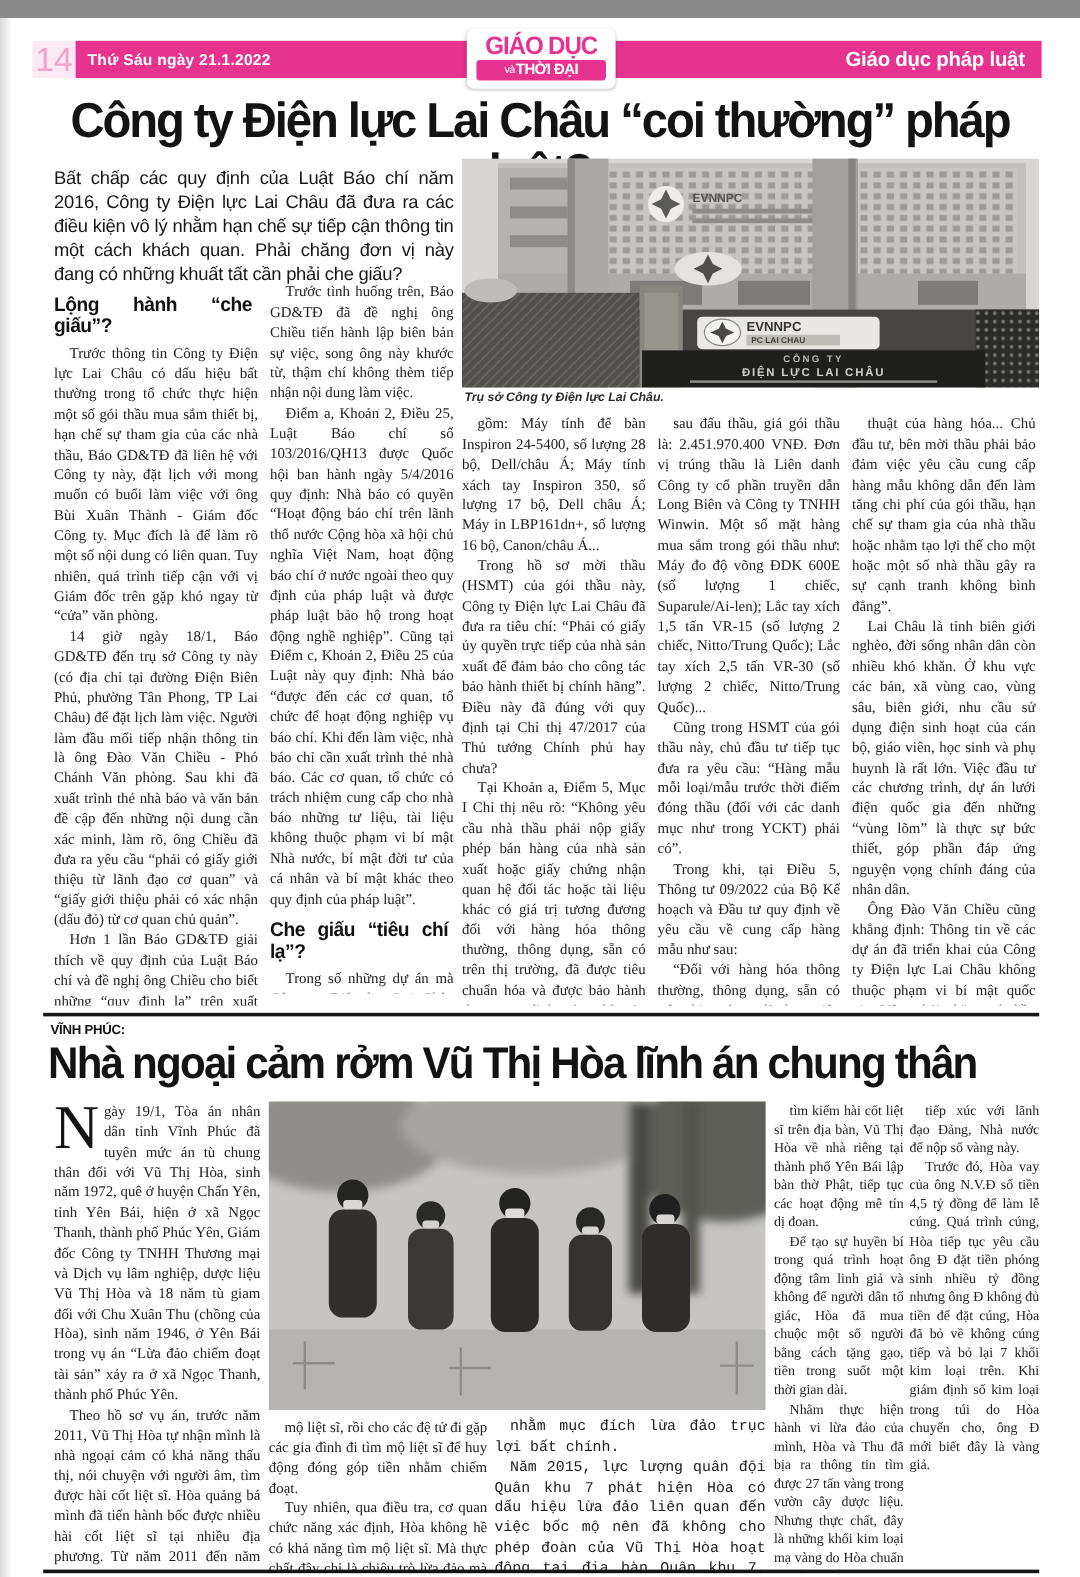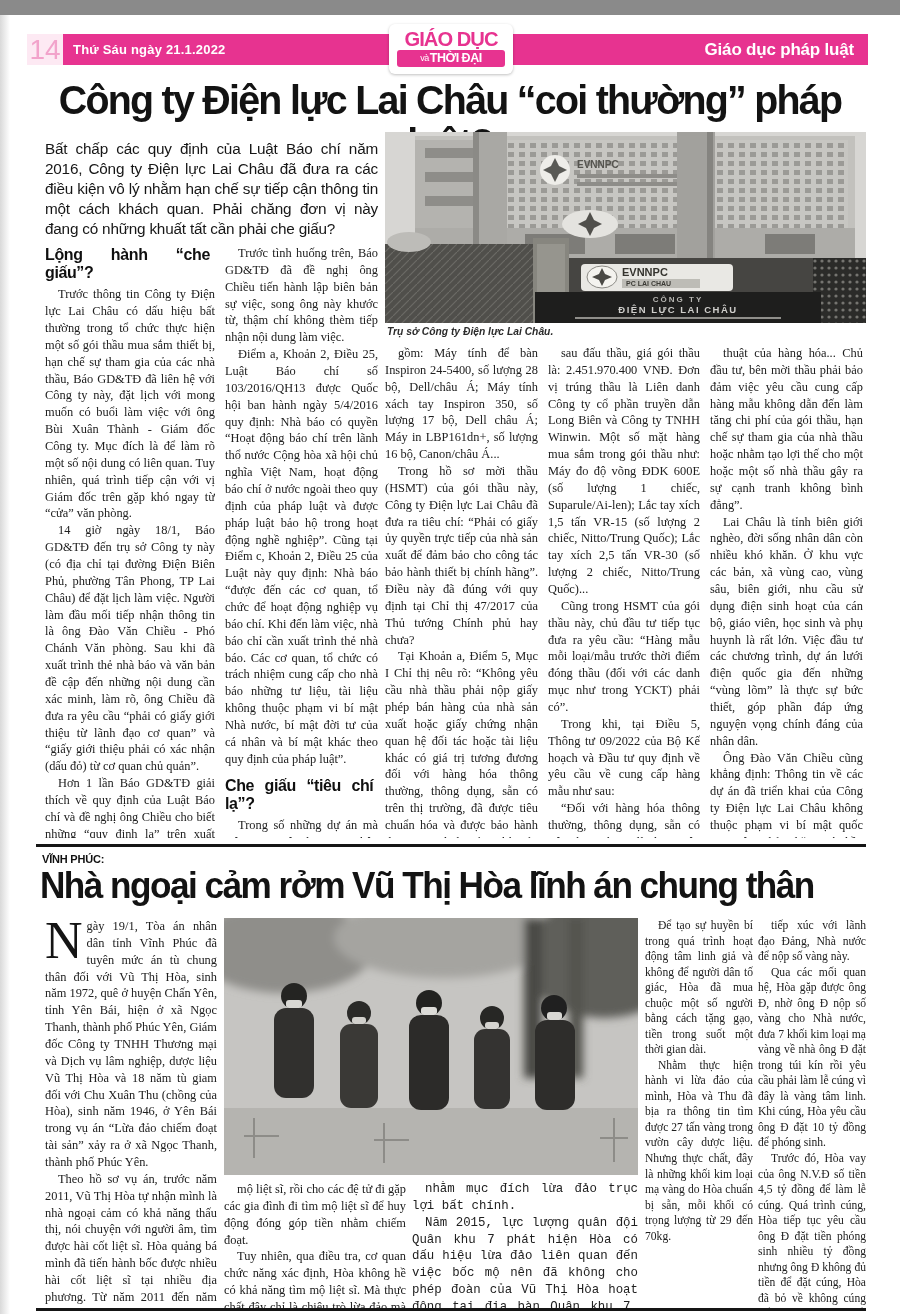--- a/index.html
+++ b/index.html
@@ -181,21 +181,21 @@
 
   <div class="col" style="left:45px; top:230px; width:170px; height:593px;">
     <h3 class="subhead">Lộng hành “che giấu”?</h3>
     <div>
         <p class="para">Trước thông tin Công ty Điện lực Lai Châu có dấu hiệu bất thường trong tổ chức thực hiện một số gói thầu mua sắm thiết bị, hạn chế sự tham gia của các nhà thầu, Báo GD&amp;TĐ đã liên hệ với Công ty này, đặt lịch với mong muốn có buổi làm việc với ông Bùi Xuân Thành - Giám đốc Công ty. Mục đích là để làm rõ một số nội dung có liên quan. Tuy nhiên, quá trình tiếp cận với vị Giám đốc trên gặp khó ngay từ “cửa” văn phòng.</p>
         <p class="para">14 giờ ngày 18/1, Báo GD&amp;TĐ đến trụ sở Công ty này (có địa chỉ tại đường Điện Biên Phủ, phường Tân Phong, TP Lai Châu) để đặt lịch làm việc. Người làm đầu mối tiếp nhận thông tin là ông Đào Văn Chiều - Phó Chánh Văn phòng. Sau khi đã xuất trình thẻ nhà báo và văn bản đề cập đến những nội dung cần xác minh, làm rõ, ông Chiều đã đưa ra yêu cầu “phải có giấy giới thiệu từ lãnh đạo cơ quan” và “giấy giới thiệu phải có xác nhận (dấu đỏ) từ cơ quan chủ quản”.</p>
         <p class="para">Hơn 1 lần Báo GD&amp;TĐ giải thích về quy định của Luật Báo chí và đề nghị ông Chiều cho biết những “quy định lạ” trên xuất phát từ đâu? Công ty Điện lực Lai Châu căn cứ vào điều gì để đưa ra những quy định “trên Luật” như vậy(?), thì ông này ú ớ: “Đó là quy định của tỉnh”. Khi Báo GD&amp;TĐ đề nghị ông Chiều cho biết đó là quy định nào(?), thuộc văn bản hành chính nào(?) thì ông Chiều không thể chứng minh được. Vị này cũng không đưa ra được văn bản như đã từng nói.</p>
       </div>
   </div>
 
-  <div class="col" style="left:225px; top:230px; width:153px; height:593px;">
+  <div class="col" style="left:225px; top:220px; width:153px; height:593px;">
     <div>
         <p class="para">Trước tình huống trên, Báo GD&amp;TĐ đã đề nghị ông Chiều tiến hành lập biên bản sự việc, song ông này khước từ, thậm chí không thèm tiếp nhận nội dung làm việc.</p>
         <p class="para">Điểm a, Khoản 2, Điều 25, Luật Báo chí số 103/2016/QH13 được Quốc hội ban hành ngày 5/4/2016 quy định: Nhà báo có quyền “Hoạt động báo chí trên lãnh thổ nước Cộng hòa xã hội chủ nghĩa Việt Nam, hoạt động báo chí ở nước ngoài theo quy định của pháp luật và được pháp luật bảo hộ trong hoạt động nghề nghiệp”. Cũng tại Điểm c, Khoản 2, Điều 25 của Luật này quy định: Nhà báo “được đến các cơ quan, tổ chức để hoạt động nghiệp vụ báo chí. Khi đến làm việc, nhà báo chỉ cần xuất trình thẻ nhà báo. Các cơ quan, tổ chức có trách nhiệm cung cấp cho nhà báo những tư liệu, tài liệu không thuộc phạm vi bí mật Nhà nước, bí mật đời tư của cá nhân và bí mật khác theo quy định của pháp luật”.</p>
       </div>
     <h3 class="subhead subhead2">Che giấu “tiêu chí lạ”?</h3>
     <div>
         <p class="para">Trong số những dự án mà Công ty Điện lực Lai Châu thực hiện thời gian gần đây có một số dấu hiệu bất thường, đang rất cần được làm rõ.</p>
       </div>
   </div>
 
@@ -286,29 +286,29 @@
         <line x1="160" y1="205" x2="160" y2="245"></line>
           <line x1="150" y1="222" x2="185" y2="222"></line>
         <line x1="390" y1="200" x2="390" y2="244"></line>
           <line x1="376" y1="220" x2="404" y2="220"></line>
       </g>
     </svg>
   </div>
 
   <div class="col narrow" style="left:645px; top:903px; width:108px; height:392px;">
     <div>
+        <p class="para">tìm kiếm hài cốt liệt sĩ trên địa bàn, Vũ Thị Hòa về nhà riêng tại thành phố Yên Bái lập bàn thờ Phật, tiếp tục các hoạt động mê tín dị đoan.</p>
         <p class="para">Để tạo sự huyền bí trong quá trình hoạt động tâm linh giả và không để người dân tố giác, Hòa đã mua chuộc một số người bằng cách tặng gạo, tiền trong suốt một thời gian dài.</p>
         <p class="para">Nhằm thực hiện hành vi lừa đảo của mình, Hòa và Thu đã bịa ra thông tin tìm được 27 tấn vàng trong vườn cây dược liệu. Nhưng thực chất, đây là những khối kim loại mạ vàng do Hòa chuẩn bị sẵn, mỗi khối có trọng lượng từ 29 đến 70kg.</p>
       </div>
   </div>
 
   <div class="col narrow" style="left:758px; top:903px; width:108px; height:392px;">
     <div>
         <p class="para">tiếp xúc với lãnh đạo Đảng, Nhà nước để nộp số vàng này.</p>
-        <p class="para">Qua các mối quan hệ, Hòa gặp được ông Đ, nhờ ông Đ nộp số vàng cho Nhà nước, đưa 7 khối kim loại mạ vàng về nhà ông Đ đặt trong túi kín rồi yêu cầu phải làm lễ cúng vì đây là vàng tâm linh. Khi cúng, Hòa yêu cầu ông Đ đặt 10 tỷ đồng để phóng sinh.</p>
         <p class="para">Trước đó, Hòa vay của ông N.V.Đ số tiền 4,5 tỷ đồng để làm lễ cúng. Quá trình cúng, Hòa tiếp tục yêu cầu ông Đ đặt tiền phóng sinh nhiều tỷ đồng nhưng ông Đ không đủ tiền để đặt cúng, Hòa đã bỏ về không cúng tiếp và bỏ lại 7 khối kim loại trên. Khi giám định số kim loại trong túi do Hòa chuyển cho, ông Đ mới biết đây là vàng giả.</p>
       </div>
 
   </div>
 
   <div class="col" style="left:224px; top:1166px; width:182px; height:128px;">
     <div>
         <p class="para">mộ liệt sĩ, rồi cho các đệ tử đi gặp các gia đình đi tìm mộ liệt sĩ để huy động đóng góp tiền nhằm chiếm đoạt.</p>
         <p class="para">Tuy nhiên, qua điều tra, cơ quan chức năng xác định, Hòa không hề có khả năng tìm mộ liệt sĩ. Mà thực chất đây chỉ là chiêu trò lừa đảo mà đối tượng này dựng ra</p>
       </div>

